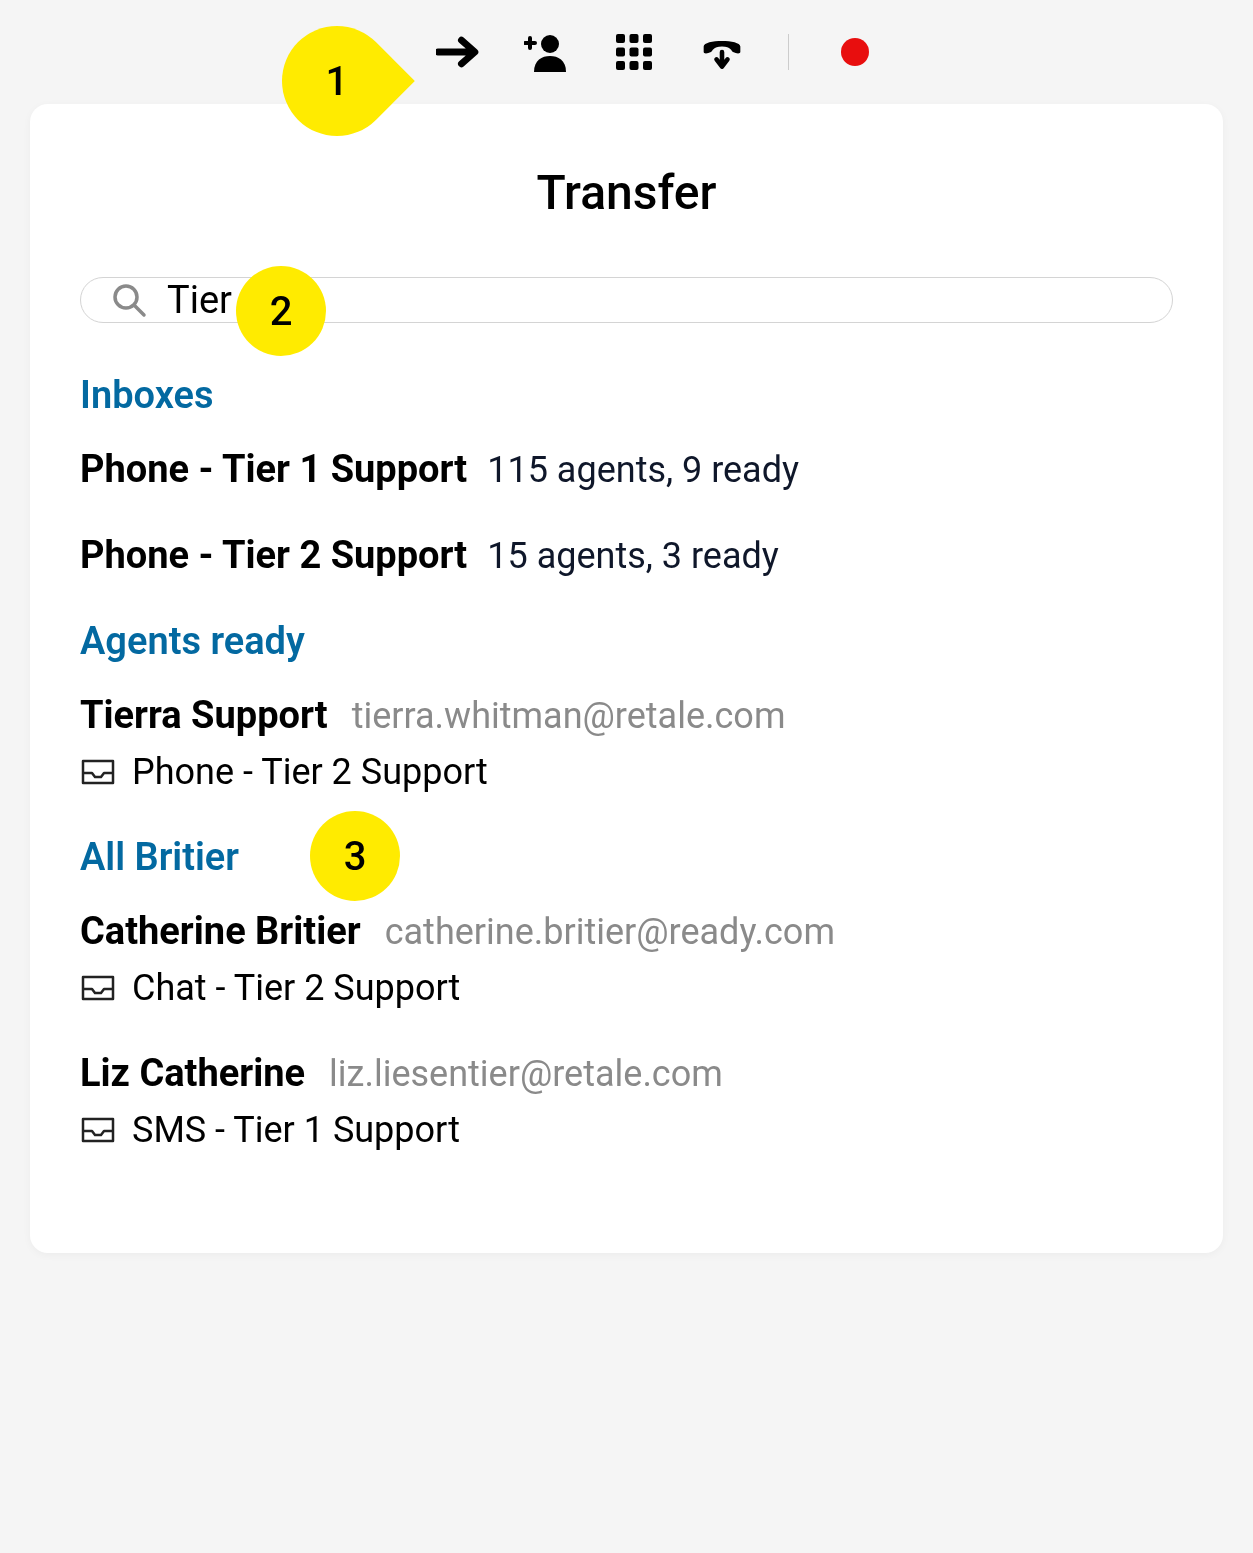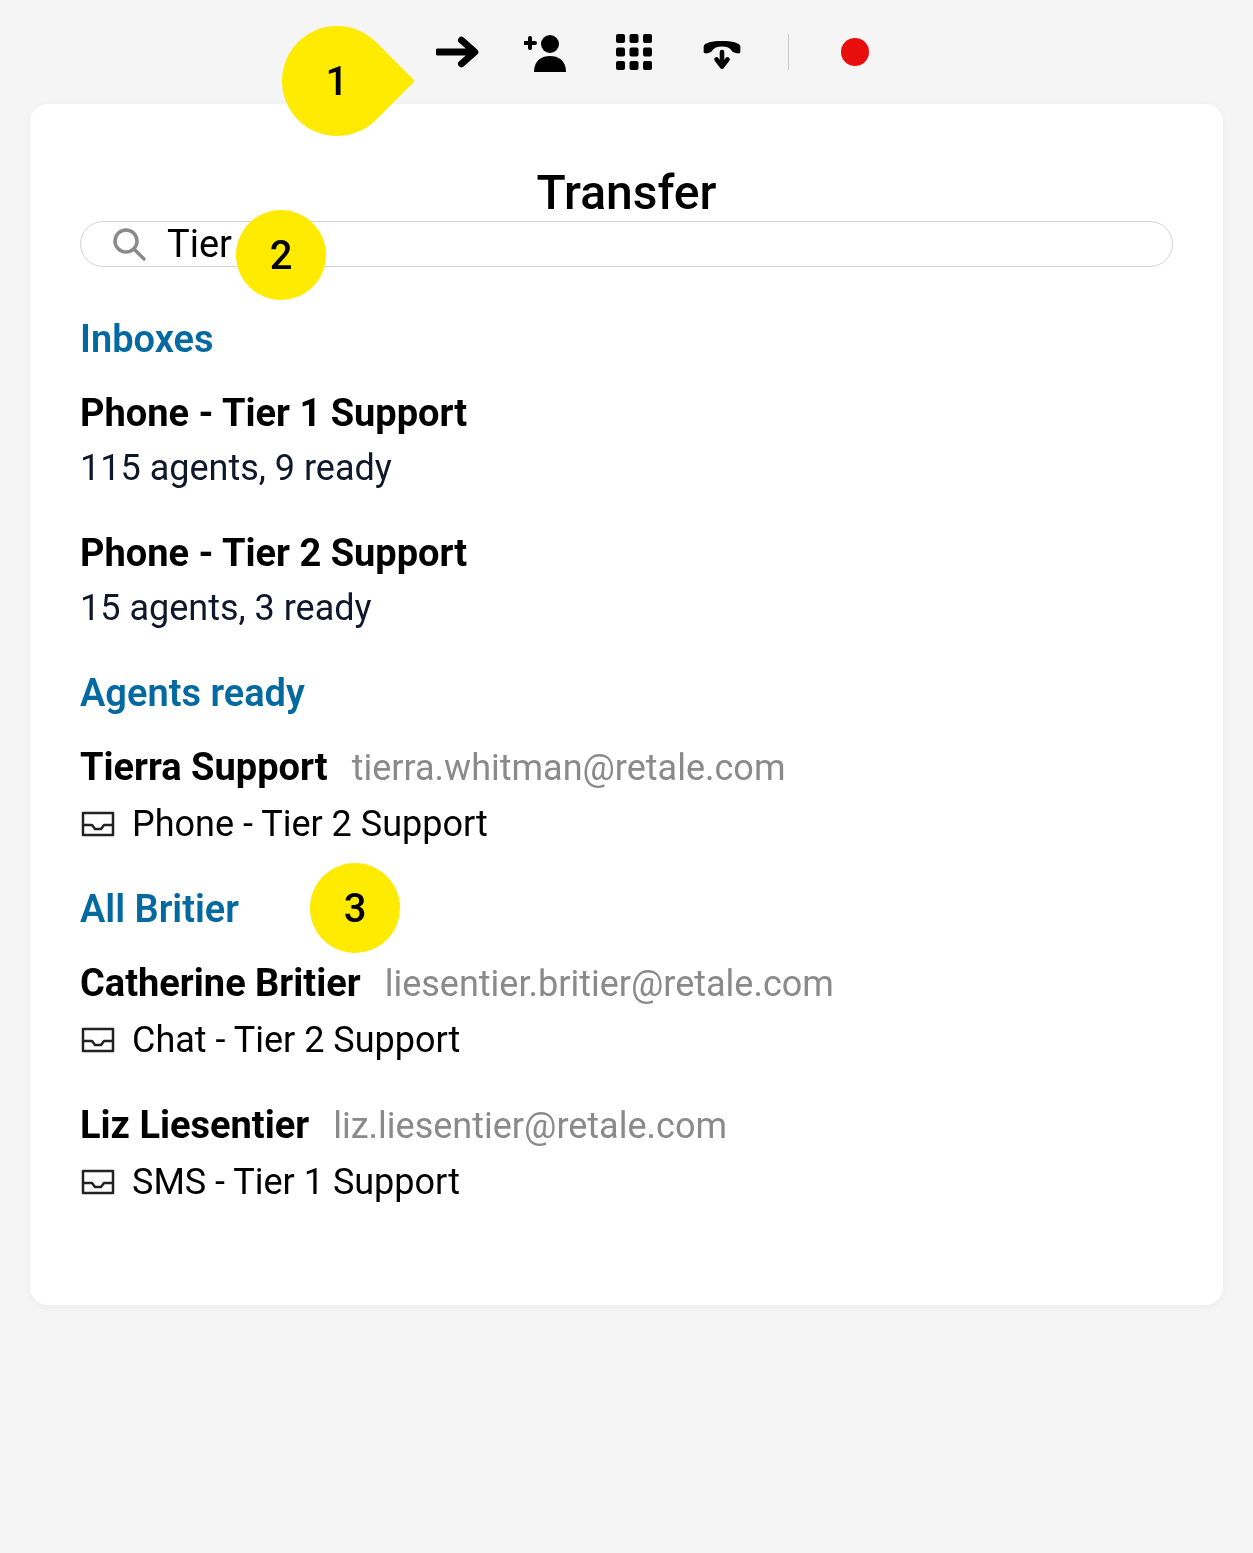--- a/index.html
+++ b/index.html
@@ -42,20 +42,21 @@
       background: #fff;
       border-radius: 18px;
       margin: 10px 30px 30px;
       padding: 60px 50px 60px 50px;
       box-shadow: 0 2px 8px rgba(0,0,0,0.04);
     }
     .panel-title {
       text-align: center;
       font-size: 48px;
       font-weight: 500;
+      margin-bottom: 56px;
     }
     .search-wrap {
       display: flex;
       align-items: center;
       border: 1px solid #d4d4d4;
       border-radius: 999px;
       padding: 0 30px;
       margin-bottom: 50px;
       gap: 20px;
     }
@@ -69,25 +70,24 @@
       background: transparent;
     }
     .section-heading {
       font-size: 38px;
       color: #0369a1;
       font-weight: 600;
       margin-bottom: 30px;
     }
     .inbox-row {
       display: flex;
-      gap: 12px;
+      gap: 20px;
       align-items: baseline;
       margin-bottom: 42px;
       cursor: pointer;
-      flex-direction: column;
     }
     .inbox-name {
       font-size: 38px;
       font-weight: 700;
     }
     .inbox-status {
       font-size: 36px;
       color: #0f172a;
     }
     .agent-block {
@@ -225,33 +225,33 @@
   <div style="position:relative; display:flex; align-items:center;">
     <div class="section-heading" style="margin-bottom:30px;">All Britier</div>
     <div class="callout round" style="position:absolute; left:230px; top:-24px;">
       <span>3</span>
     </div>
   </div>
 
   <div class="agent-block">
     <div class="agent-top">
       <div class="agent-name">Catherine Britier</div>
-      <div class="agent-email">liesentier.britier@retale.com</div>
+      <div class="agent-email">catherine.britier@ready.com</div>
     </div>
     <div class="agent-queue">
       <svg width="36" height="30" viewBox="0 0 36 30">
           <path d="M3 4 H33 V26 H3 Z M3 16 H12 L15 20 H21 L24 16 H33" stroke="#222" stroke-width="2.5" fill="none" stroke-linejoin="round"></path>
         </svg>
       <span>Chat - Tier 2 Support</span>
     </div>
   </div>
 
   <div class="agent-block">
     <div class="agent-top">
-      <div class="agent-name">Liz Liesentier</div>
+      <div class="agent-name">Liz Catherine</div>
       <div class="agent-email">liz.liesentier@retale.com</div>
     </div>
     <div class="agent-queue">
       <svg width="36" height="30" viewBox="0 0 36 30">
           <path d="M3 4 H33 V26 H3 Z M3 16 H12 L15 20 H21 L24 16 H33" stroke="#222" stroke-width="2.5" fill="none" stroke-linejoin="round"></path>
         </svg>
       <span>SMS - Tier 1 Support</span>
     </div>
   </div>
 

